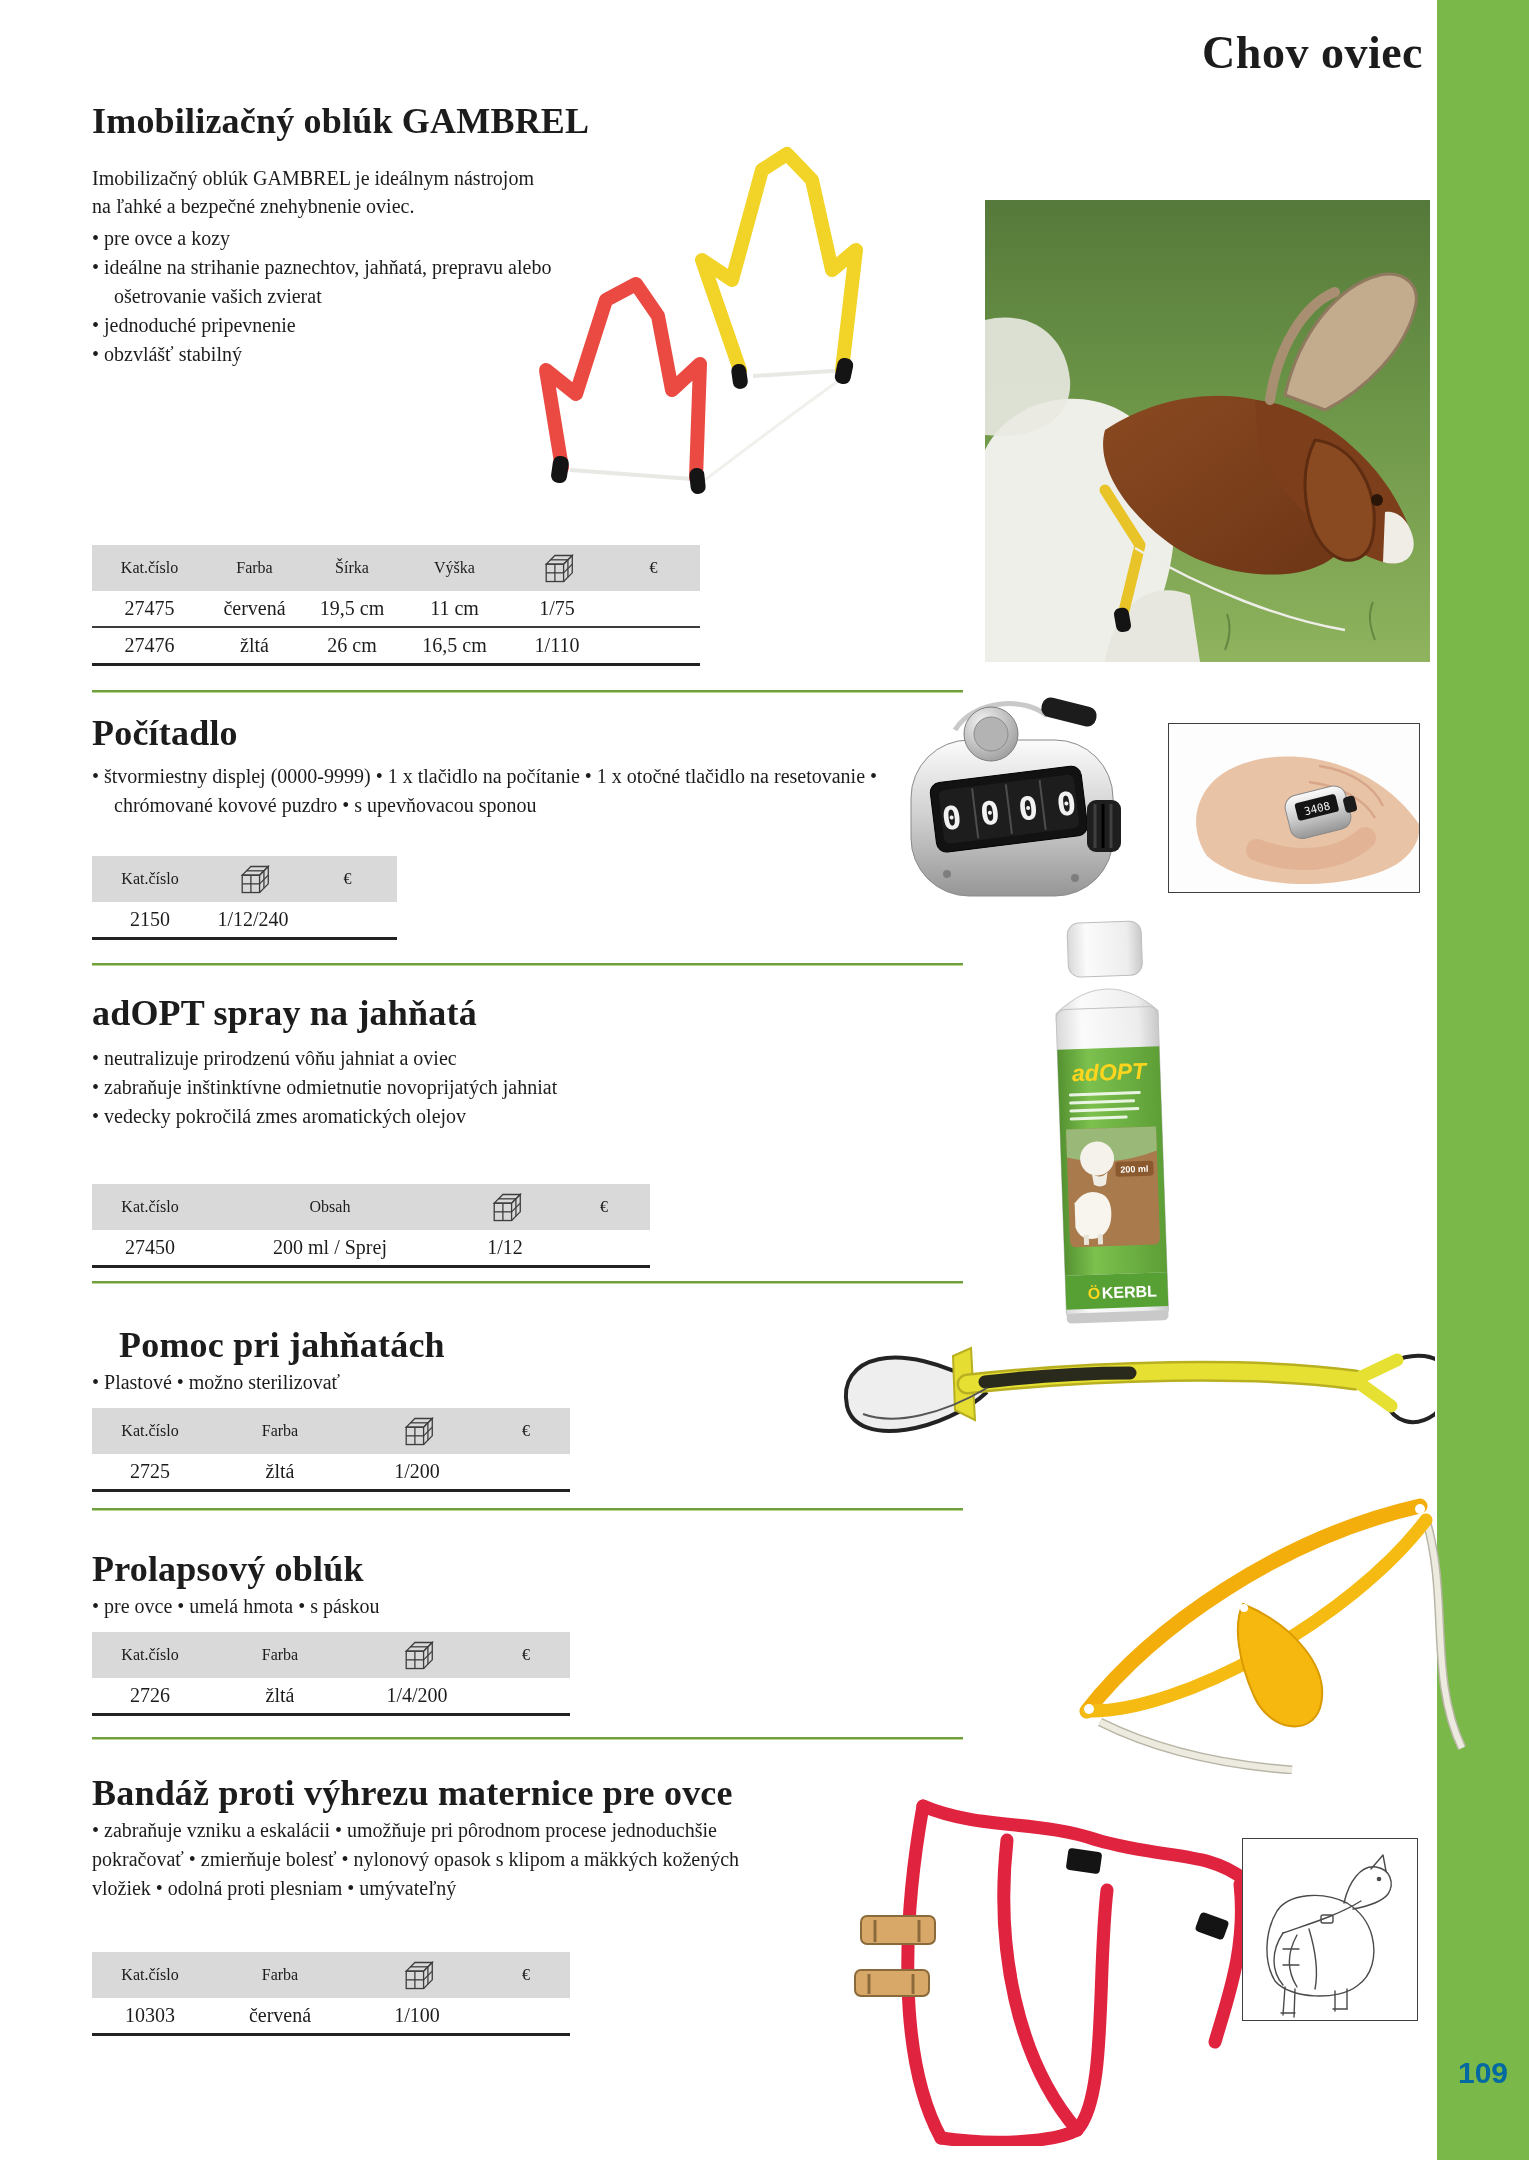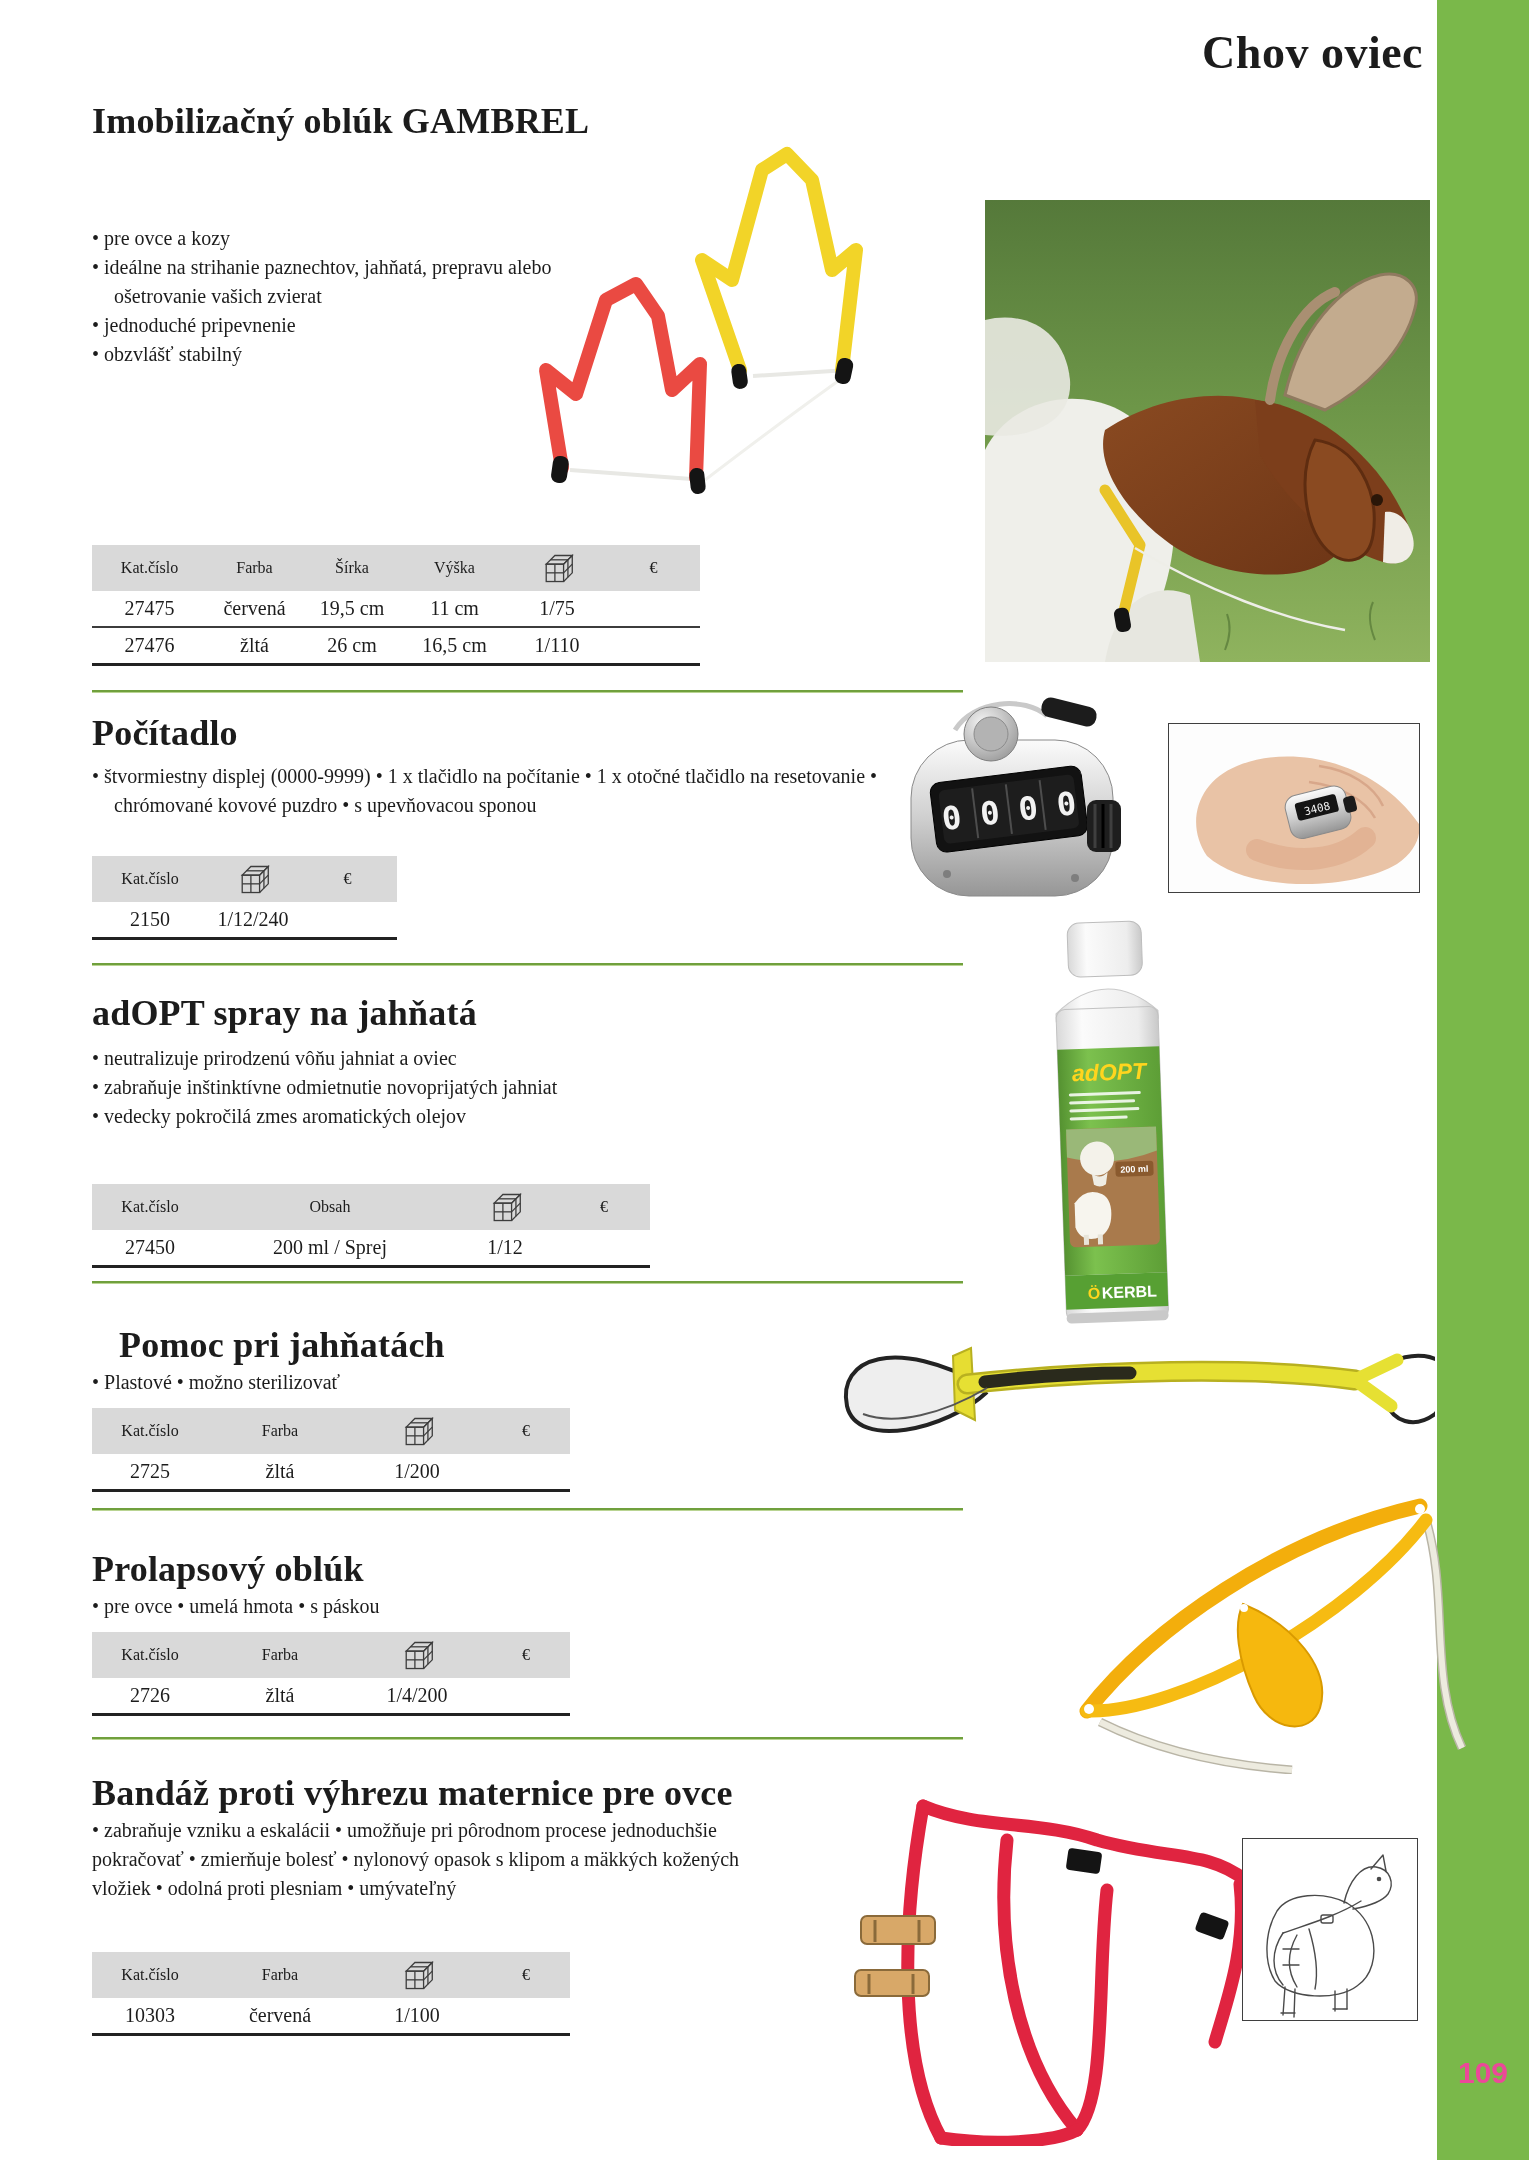--- a/index.html
+++ b/index.html
@@ -1,21 +1,21 @@
 <!DOCTYPE html>
 <html><head>
 <meta charset="utf-8">
 <style>
   html,body{margin:0;padding:0;background:#ffffff;}
   #page{position:relative;width:1529px;height:2160px;background:#fff;overflow:hidden;
         font-family:"Liberation Serif",serif;color:#1c1c1c;}
   .abs{position:absolute;}
   
   .green-bar{left:1437px;top:0;width:92px;height:2160px;background:#7ab84a;}
-  .page-num{left:1437px;top:2056px;width:92px;text-align:center;color:#ec4899;
+  .page-num{left:1437px;top:2056px;width:92px;text-align:center;color:#0369a1;
             font-family:"Liberation Sans",sans-serif;font-weight:bold;font-size:30px;}
   
   .category-title{top:26px;right:106px;font-size:46px;font-weight:bold;letter-spacing:.5px;}
   .sec-title{font-size:36px;font-weight:bold;letter-spacing:.2px;white-space:nowrap;}
   .intro{font-size:20px;line-height:28px;}
   ul.features{list-style:none;margin:0;padding:0;font-size:20px;line-height:29px;}
   ul.features li{padding-left:22px;text-indent:-22px;}
   ul.features.flush li{padding-left:0;text-indent:0;}
   ul.features li::before{content:"•\00a0 ";}
   
@@ -36,20 +36,21 @@
 <body>
 
 <div id="page">
 
   <div class="abs green-bar"></div>
   <div class="abs page-num">109</div>
 
   <div class="abs category-title">Chov oviec</div>
 
   <div class="abs sec-title" style="left:92px;top:100px;">Imobilizačný oblúk GAMBREL</div>
+  <div class="abs intro" style="left:92px;top:164px;width:455px;">Imobilizačný oblúk GAMBREL je ideálnym nástrojom na ľahké a bezpečné znehybnenie oviec.</div>
   <ul class="abs features" style="left:92px;top:224px;width:470px;">
       <li>pre ovce a kozy</li>
       <li>ideálne na strihanie paznechtov, jahňatá, prepravu alebo ošetrovanie vašich zvierat</li>
       <li>jednoduché pripevnenie</li>
       <li>obzvlášť stabilný</li>
     </ul>
   <div class="abs ptable" style="left:92px;top:545px;width:608px;">
       <table>
         <colgroup>
           <col style="width: 115px;">

